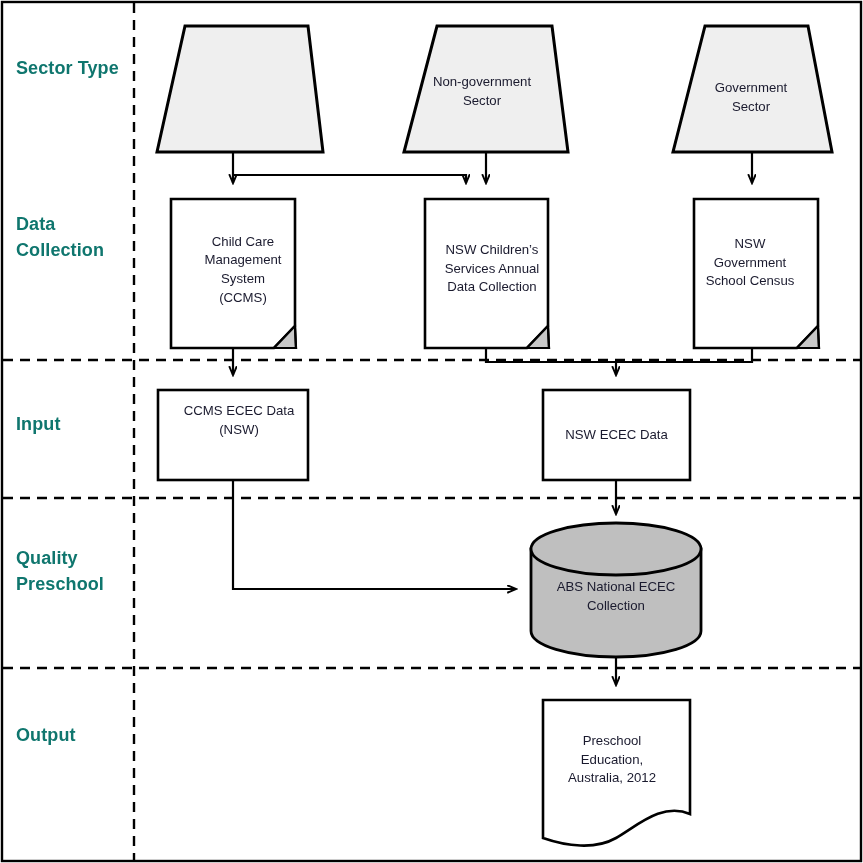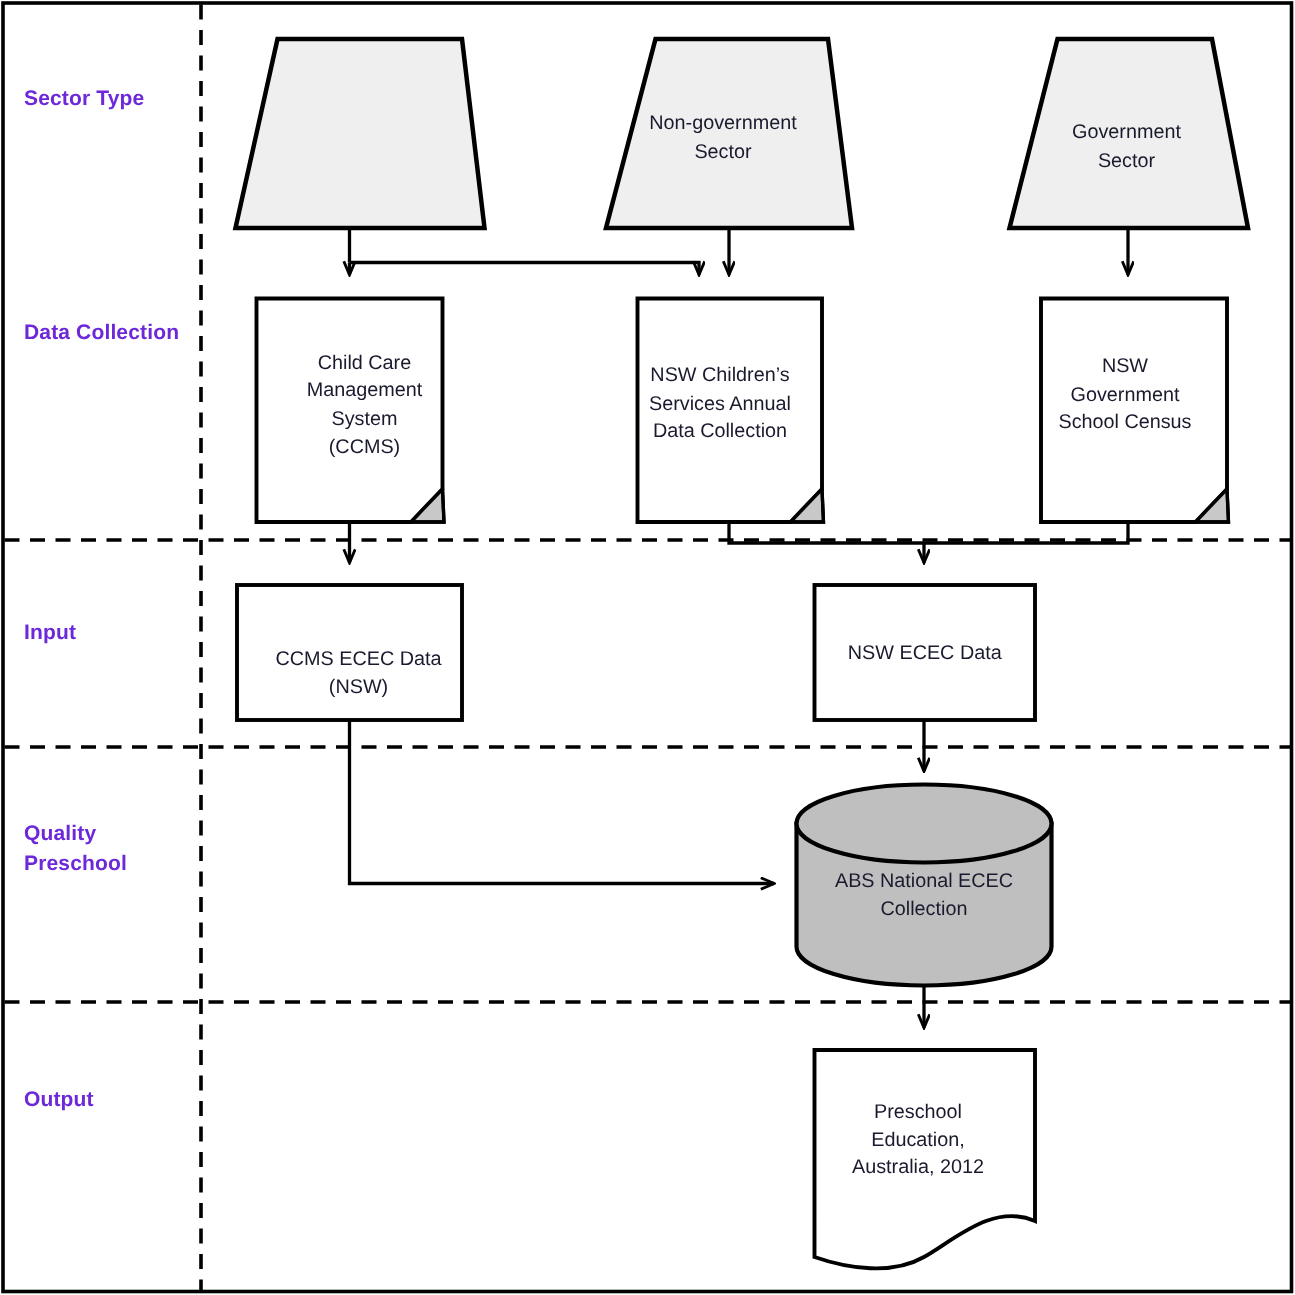--- a/index.html
+++ b/index.html
@@ -20,23 +20,23 @@
   #diagram-root svg.flow-canvas {
     position: absolute;
     left: 0;
     top: 0;
     width: 863px;
     height: 863px;
   }
   .swim-label {
     position: absolute;
     font-family: "Liberation Sans", sans-serif;
-    font-size: 14px;
+    font-size: 18px;
     font-weight: bold;
-    color: #6d28d9;
+    color: #0f766e;
     letter-spacing: 0.1px;
     line-height: 1.45;
     white-space: pre-line;
   }
   .node-text {
     position: absolute;
     font-family: "Liberation Sans", sans-serif;
     font-size: 13.2px;
     color: #1a1a2e;
     text-align: center;
@@ -148,29 +148,29 @@
 Sector</div>
 
   <div class="node-text" style="left:684px; top:75px; width:134px; height:46px;">Government
 Sector</div>
 
   <div class="node-text" style="left:173px; top:230px; width:140px; height:80px;">Child Care
 Management
 System
 (CCMS)</div>
 
-  <div class="node-text" style="left:424px; top:238px; width:112px; height:62px;">NSW Children’s
+  <div class="node-text" style="left:436px; top:238px; width:112px; height:62px;">NSW Children’s
 Services Annual
 Data Collection</div>
 
   <div class="node-text" style="left:694px; top:232px; width:112px; height:62px;">NSW
 Government
 School Census</div>
 
-  <div class="node-text" style="left:160px; top:427px; width:158px; height:44px;text-align:center;">CCMS ECEC Data
+  <div class="node-text" style="left:160px; top:399px; width:158px; height:44px;text-align:center;">CCMS ECEC Data
 (NSW)</div>
 
   <div class="node-text" style="left:533px; top:576px; width:166px; height:42px;">ABS National ECEC
 Collection</div>
 
   <div class="node-text" style="left:545px; top:423px; width:143px; height:24px;">NSW ECEC Data</div>
 
   <div class="node-text" style="left:545px; top:729px; width:134px; height:62px;">Preschool
 Education,
 Australia, 2012</div>

